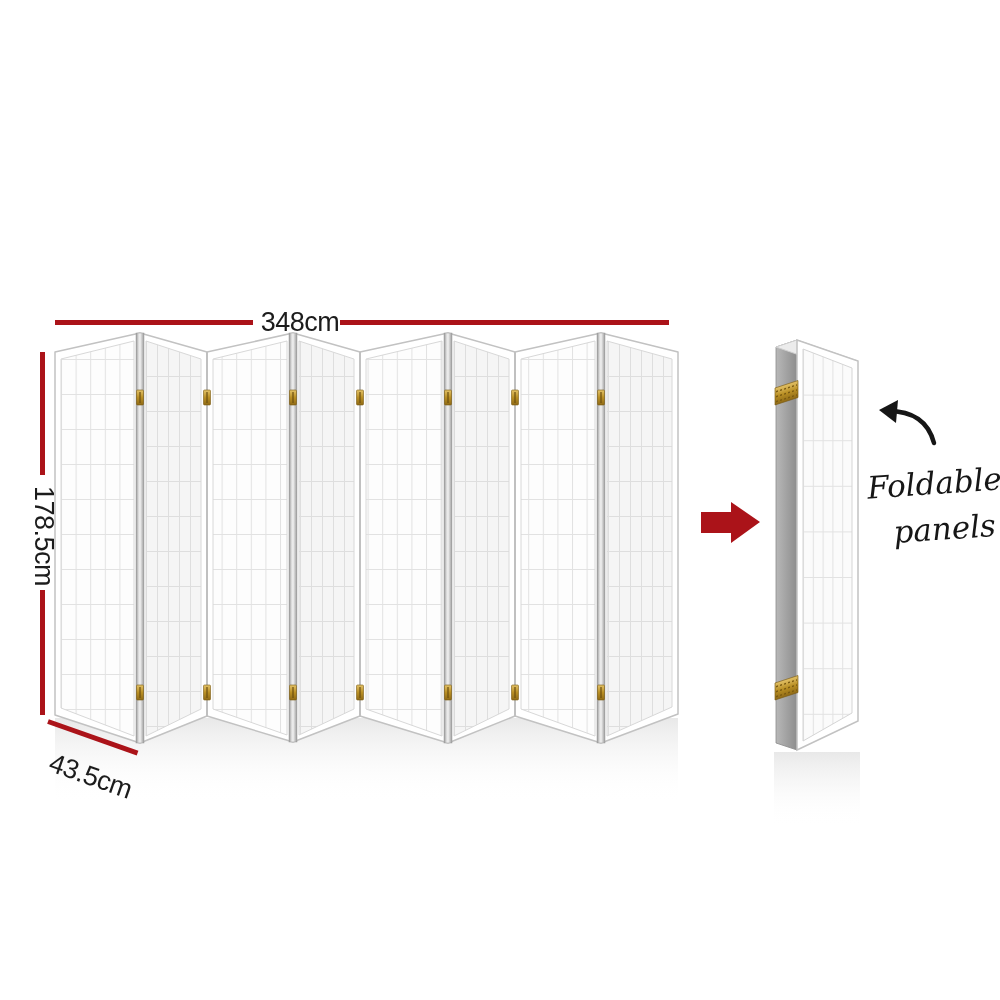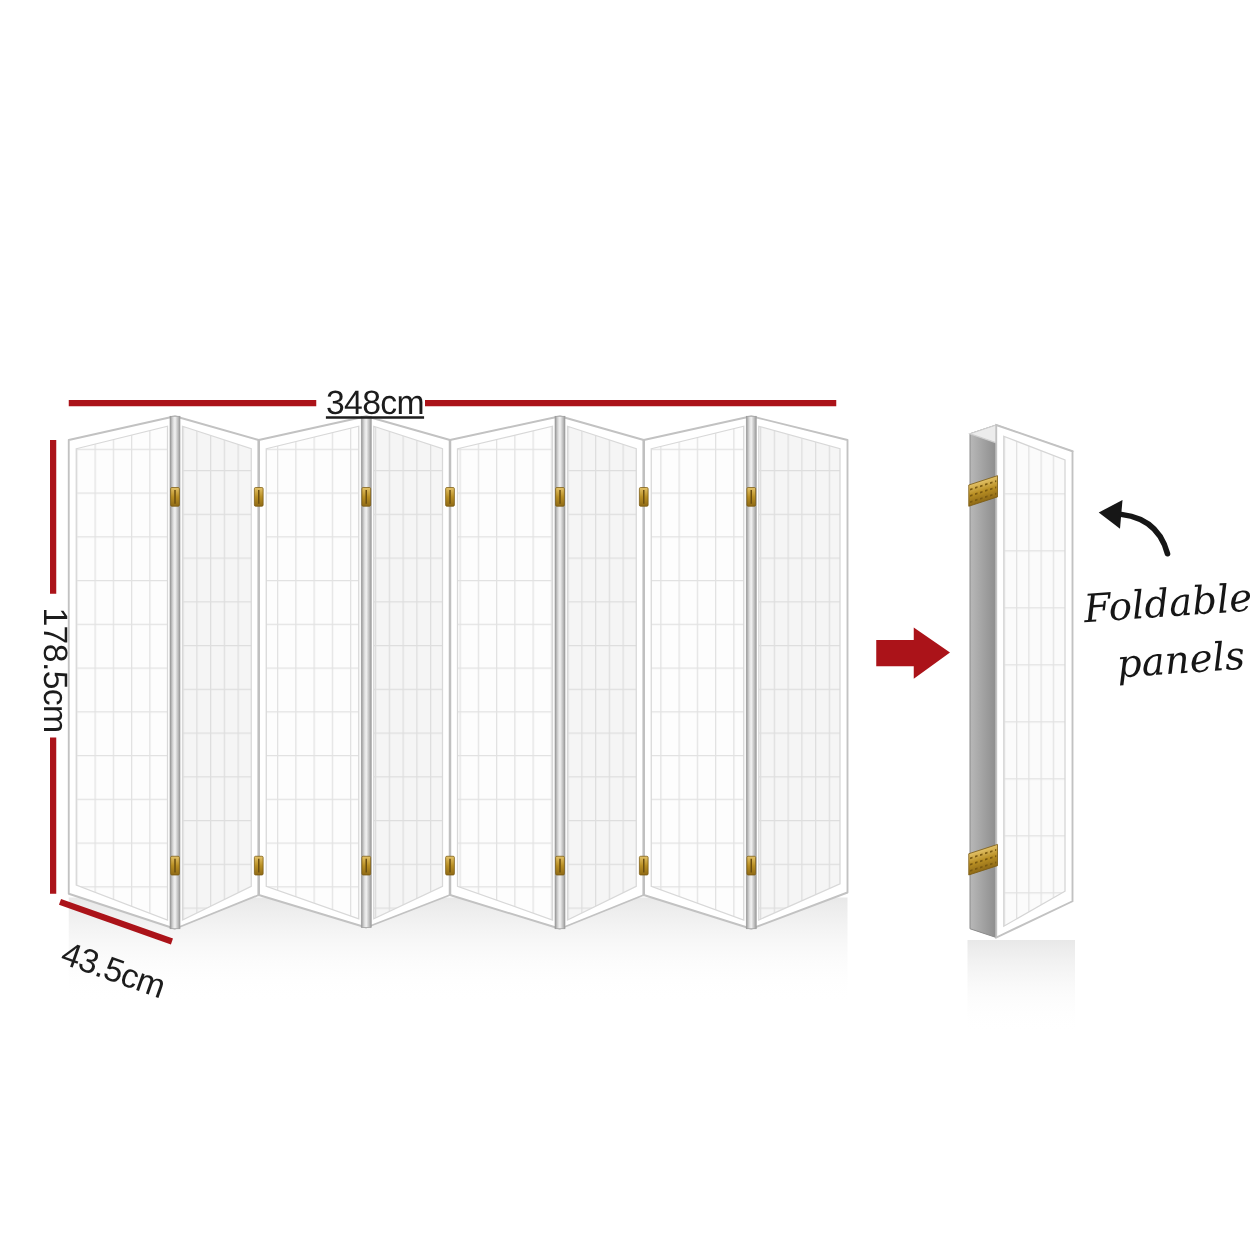--- a/index.html
+++ b/index.html
@@ -123,21 +123,21 @@
     </g>
 
     <g>
       <path d="M934,443 C929,424 916,411 888,411" fill="none" stroke="#161616" stroke-width="4.5" stroke-linecap="round"></path>
       <path d="M898,400 L879,410 L896,423 Z" fill="#161616"></path>
     </g>
   </svg>
 
   <div class="redline" style="left:55px;top:320px;width:198px;height:5px;"></div>
   <div class="redline" style="left:340px;top:320px;width:329px;height:5px;"></div>
-  <div class="dim-label" style="left:240px;top:306px;width:120px;text-decoration:underline;">348cm</div>
+  <div class="dim-label" style="left:240px;top:306px;width:120px;">348cm</div>
 
   <div class="redline" style="left:40px;top:352px;width:5px;height:123px;"></div>
   <div class="redline" style="left:40px;top:590px;width:5px;height:125px;"></div>
   <div class="dim-label rot90" style="left:-16px;top:521px;width:120px;height:30px;line-height:30px;">178.5cm</div>
 
   <div class="redline diag" style="left:48px;top:719px;width:95px;height:5px;"></div>
   <div class="dim-label diag" style="left:34px;top:740px;width:120px;">43.5cm</div>
 
   <div class="annotation">
     <span class="l1">Foldable</span>

